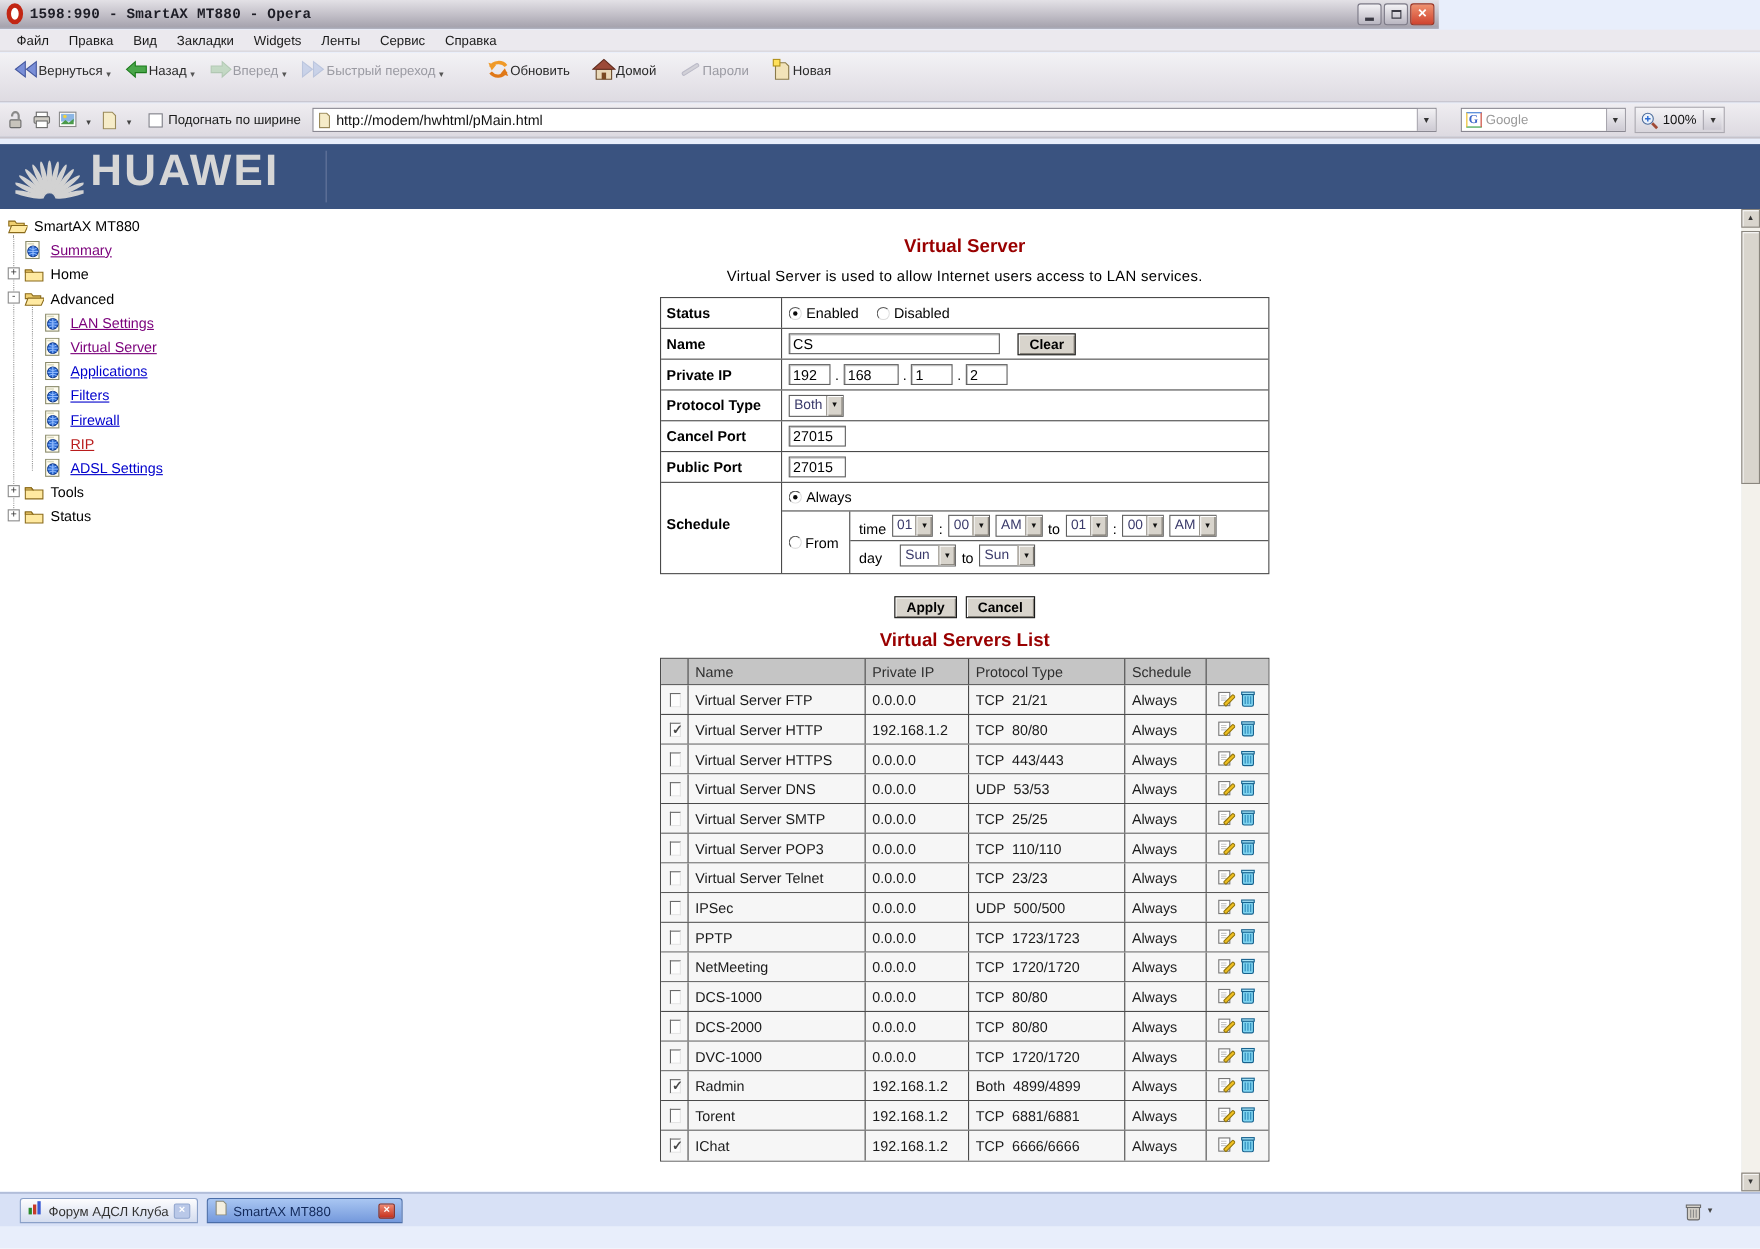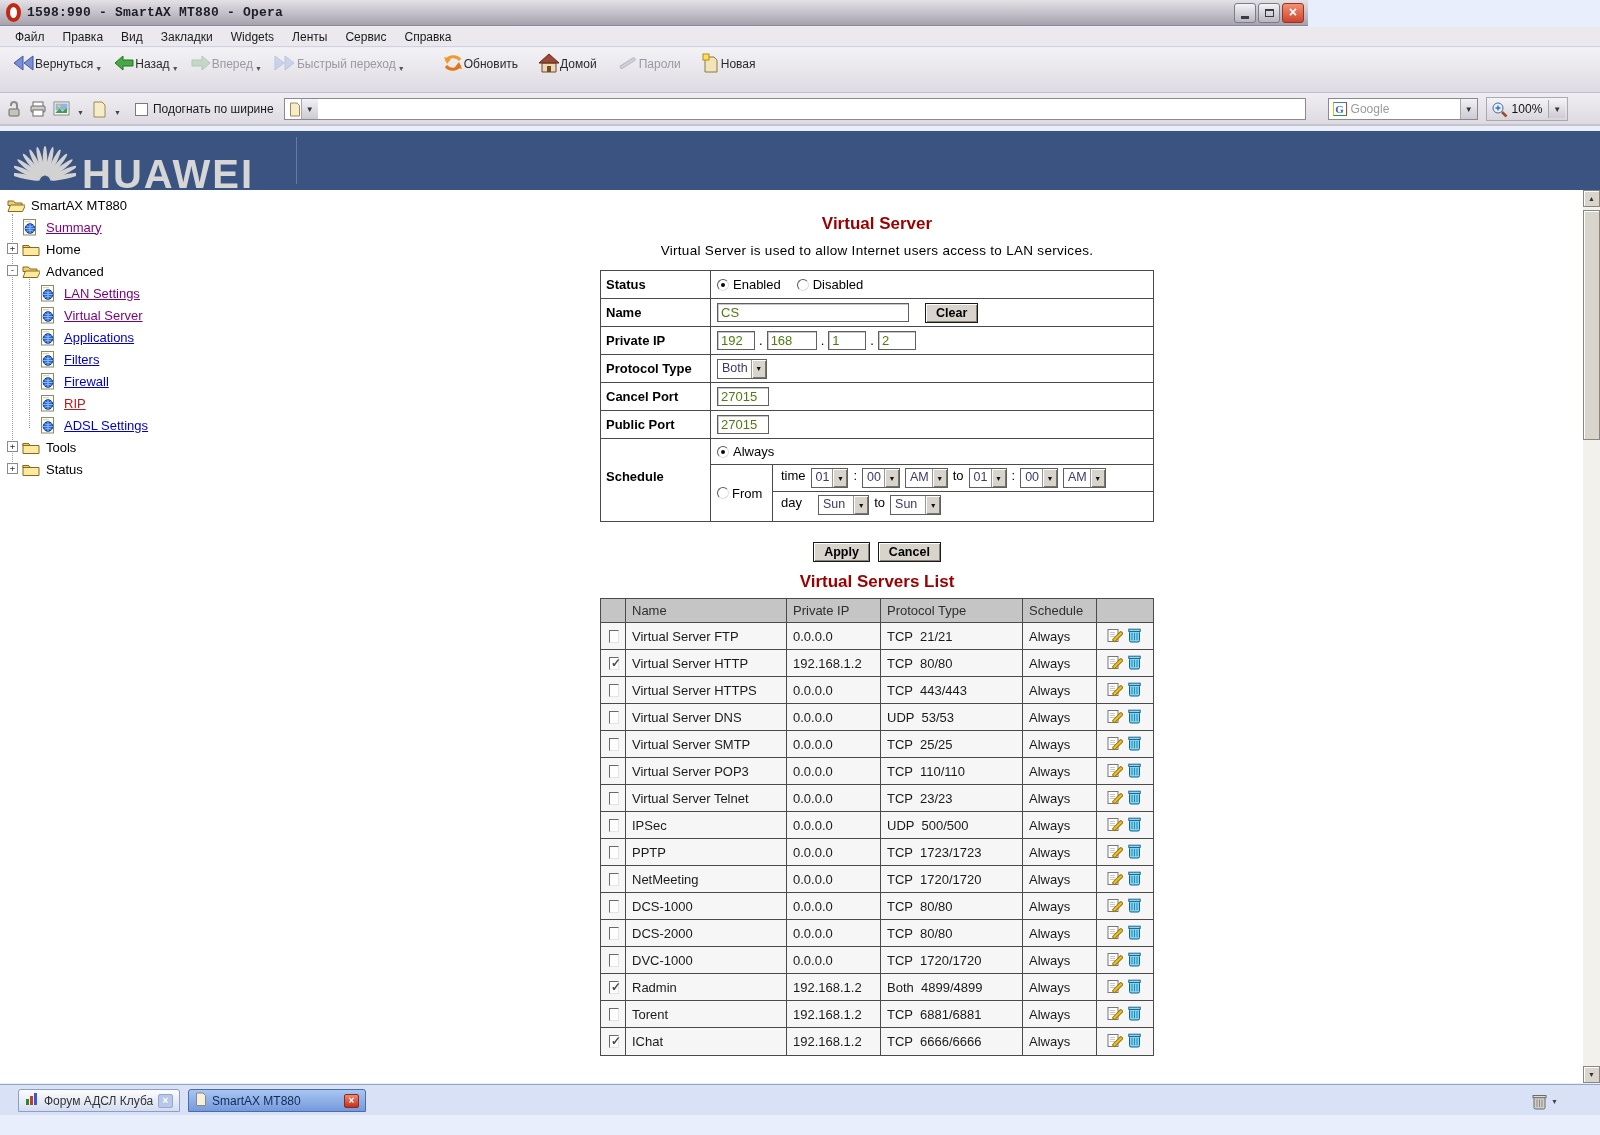--- a/index.html
+++ b/index.html
@@ -55,21 +55,21 @@
   .g-icon { width:14px; height:14px; margin:0 4px; font-size:11px; font-weight:bold; color:#3a66c8;
     font-family:"Liberation Serif", serif; display:flex; align-items:center; justify-content:center;
     border:1px solid; border-color:#3a7ad4 #c83a2a #2a9a3a #e8b81a; background:#fff; }
   .g-ph { font-size:12px; color:#9a9a9a; flex:1; }
   .zoom-ctl { margin-left:8px; display:flex; align-items:center; height:24px; background:linear-gradient(180deg,#f4f3f6,#d8d5dc);
     border:1px solid #aaa8b0; padding:0 2px; }
   .zoom-val { font-size:12px; color:#111; margin:0 6px 0 4px; }
   
   .banner { position:absolute; left:0; top:131px; width:1600px; height:59px; background:#3a5380; }
   .banner .fan { position:absolute; left:14px; top:6px; }
-  .brand { position:absolute; left:82px; top:21px; font-size:40px; font-weight:bold; color:#d6d6d6; letter-spacing:2px; }
+  .brand { position:absolute; left:82px; top:2px; font-size:40px; font-weight:bold; color:#d6d6d6; letter-spacing:2px; }
   .banner-div { position:absolute; left:296px; top:6px; width:1px; height:47px; background:#68799e; }
   
   .content { position:absolute; left:0; top:190px; width:1583px; height:893px; background:#fff; overflow:hidden; }
   
   .sidebar { position:absolute; left:5px; top:4px; width:260px; }
   .tree-row { position:relative; height:22px; display:flex; align-items:center; font-size:13px; color:#000; }
   .tree-row.d0 { padding-left:2px; }
   .tree-row.d1 { padding-left:17px; }
   .tree-row.d2 { padding-left:35px; }
   .expander { position:absolute; left:2px; top:5px; width:11px; height:11px; background:#fff; border:1px solid #8a8a8a;
@@ -83,35 +83,35 @@
   .pg-title { font-size:17px; font-weight:bold; color:#990000; text-align:center; margin:0 0 9px 0; }
   .pg-sub { font-size:13.5px; color:#000; text-align:center; margin-bottom:12px; letter-spacing:.3px; }
   
   .ftable { border:1px solid #4a4a4a; }
   .frow { display:flex; border-bottom:1px solid #4a4a4a; min-height:28px; }
   .frow:last-child { border-bottom:none; }
   .flabel { width:110px; border-right:1px solid #4a4a4a; font-weight:bold; font-size:13px; padding:6px 4px 0 5px; }
   .ffield { flex:1; display:flex; align-items:center; padding:3px 6px; gap:4px; font-size:13px; }
   .radio { width:12px; height:12px; border-radius:50%; background:#fff; border:1px solid; border-color:#5a5a5a #ddd #ddd #5a5a5a; position:relative; flex:0 0 auto; }
   .radio.checked::after { content:""; position:absolute; left:3px; top:3px; width:4px; height:4px; border-radius:50%; background:#0a0a0a; }
-  .txt { border:1px solid #5f5f5f; box-shadow:inset 1px 1px 0 rgba(0,0,0,.22); background:#fff; color:#4d7c0f;
+  .txt { border:1px solid #5f5f5f; box-shadow:inset 1px 1px 0 rgba(0,0,0,.22); background:#fff; color:#000000;
     font:13px "Liberation Sans", sans-serif; padding:1px 3px; height:19px; }
   .btn3d { background:#d8d4cc; border:1px solid #1a1a1a; box-shadow:inset 1px 1px 0 #fff, inset -1px -1px 0 #86827a;
     font-weight:bold; font-size:12.5px; color:#000; padding:2px 10px; font-family:"Liberation Sans", sans-serif; }
   .select { display:inline-flex; align-items:stretch; border:1px solid #5f5f5f; background:#fff; height:20px; color:#3a3a6a; }
   .select .val { padding:1px 3px 0 4px; font-size:12.5px; }
   .select .sbtn { width:15px; background:#d8d4cc; border-left:1px solid #9a968e;
     box-shadow:inset 1px 1px 0 #fff, inset -1px -1px 0 #7a766e; display:flex; align-items:center; justify-content:center;
     font-size:7px; color:#111; }
   .sched-wrap { flex:1; display:flex; flex-direction:column; }
   .sched-always { display:flex; align-items:center; gap:4px; padding:5px 6px; border-bottom:1px solid #4a4a4a; font-size:13px; }
   .sched-from { display:flex; flex:1; }
   .from-cell { width:62px; display:flex; align-items:center; gap:3px; padding-left:6px; border-right:1px solid #4a4a4a; font-size:13px; }
   .from-right { flex:1; display:flex; flex-direction:column; }
-  .time-line, .day-line { display:flex; align-items:flex-start; gap:5px; padding:3px 8px; font-size:13px; }
+  .time-line, .day-line { display:flex; align-items:flex-end; gap:5px; padding:3px 8px; font-size:13px; }
   .time-line { border-bottom:1px solid #4a4a4a; }
   .btn-row { display:flex; justify-content:center; gap:8px; margin:20px 0 10px 0; }
   
   .ltable { border:1px solid #4a4a4a; margin-top:6px; }
   .lrow { display:grid; grid-template-columns:25px 161px 94px 142px 74px 54px; border-bottom:1px solid #4a4a4a; height:27px; background:#f6f6f6; }
   .lrow:last-child { border-bottom:none; }
   .lrow.head { background:#c5c5c5; height:24px; }
   .lc { border-right:1px solid #4a4a4a; display:flex; align-items:center; padding:0 6px; font-size:13px; color:#1a1a1a; overflow:hidden; white-space:pre; }
   .lc:last-child { border-right:none; }
   .lrow.head .lc { color:#2f2f2f; }
@@ -280,20 +280,21 @@
   </span>
     <span class="sm-dd">▼</span>
   <span class="fit-check"></span>
   <span class="fit-label">Подогнать по ширине</span>
   <div class="url-field">
     <span class="sm-ico" style="margin:0">
       <svg width="12" height="15">
           <path d="M1.5 1 h6.5 l2.5 2.5 v10.5 h-9 z" fill="#f6ecc8" stroke="#9a8a5a"></path>
         </svg>
     </span>
+    <span class="url-text">http://modem/hwhtml/pMain.html</span>
     <span class="combo-btn">▼</span>
   </div>
   <div class="google-field">
     <span class="g-icon">G</span>
     <span class="g-ph">Google</span>
     <span class="combo-btn">▼</span>
   </div>
   <div class="zoom-ctl">
     <span class="sm-ico" style="margin:0 0 0 2px">
       <svg width="17" height="17">

